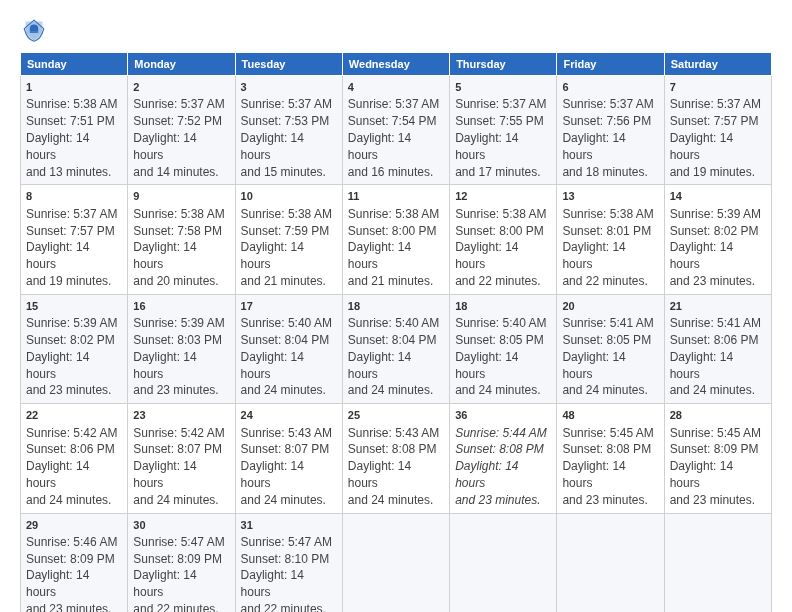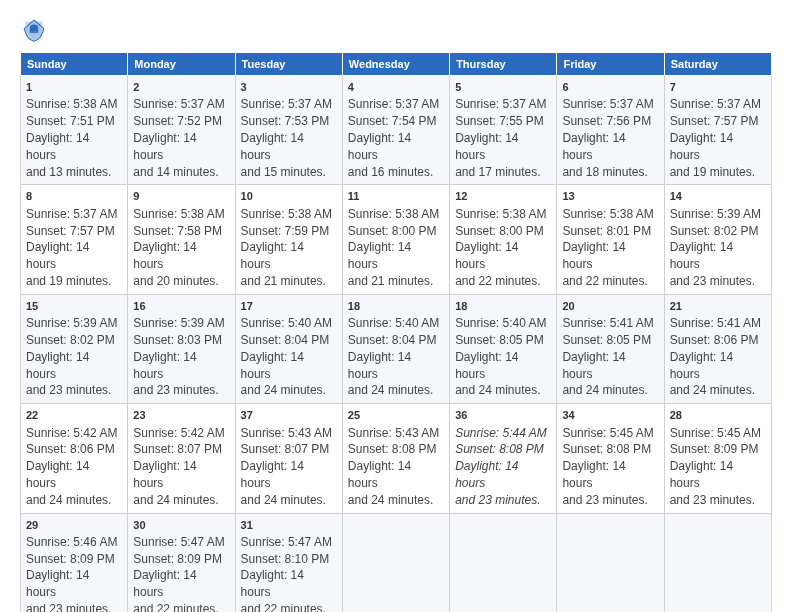--- a/index.html
+++ b/index.html
@@ -224,33 +224,33 @@
         </tr>
         <tr>
           <td><span class="day-num">22</span><span class="day-info" style="white-space: pre-line;">Sunrise: 5:42 AM
 Sunset: 8:06 PM
 Daylight: 14 hours
 and 24 minutes.</span></td>
           <td><span class="day-num">23</span><span class="day-info" style="white-space: pre-line;">Sunrise: 5:42 AM
 Sunset: 8:07 PM
 Daylight: 14 hours
 and 24 minutes.</span></td>
-          <td><span class="day-num">37</span><span class="day-info" style="white-space: pre-line;">Sunrise: 5:43 AM
+          <td><span class="day-num">24</span><span class="day-info" style="white-space: pre-line;">Sunrise: 5:43 AM
 Sunset: 8:07 PM
 Daylight: 14 hours
 and 24 minutes.</span></td>
           <td><span class="day-num">25</span><span class="day-info" style="white-space: pre-line;">Sunrise: 5:43 AM
 Sunset: 8:08 PM
 Daylight: 14 hours
 and 24 minutes.</span></td>
           <td><span class="day-num">36</span><span class="day-info" style="white-space: pre-line; font-style: italic;">Sunrise: 5:44 AM
 Sunset: 8:08 PM
 Daylight: 14 hours
 and 23 minutes.</span></td>
-          <td><span class="day-num">34</span><span class="day-info" style="white-space: pre-line;">Sunrise: 5:45 AM
+          <td><span class="day-num">48</span><span class="day-info" style="white-space: pre-line;">Sunrise: 5:45 AM
 Sunset: 8:08 PM
 Daylight: 14 hours
 and 23 minutes.</span></td>
           <td><span class="day-num">28</span><span class="day-info" style="white-space: pre-line;">Sunrise: 5:45 AM
 Sunset: 8:09 PM
 Daylight: 14 hours
 and 23 minutes.</span></td>
         </tr>
         <tr>
           <td><span class="day-num">29</span><span class="day-info" style="white-space: pre-line;">Sunrise: 5:46 AM

